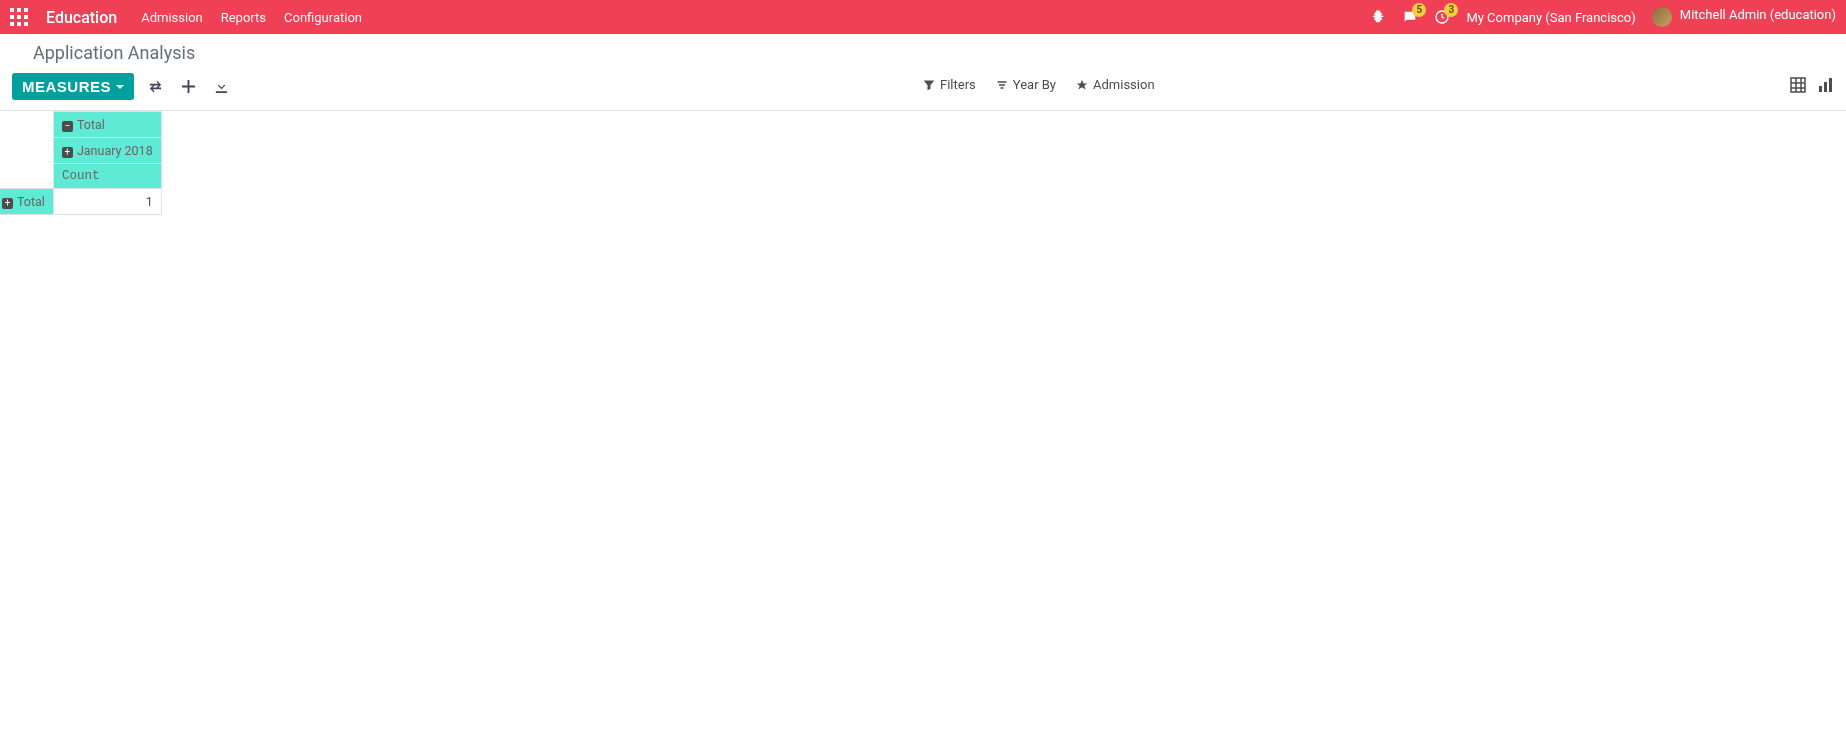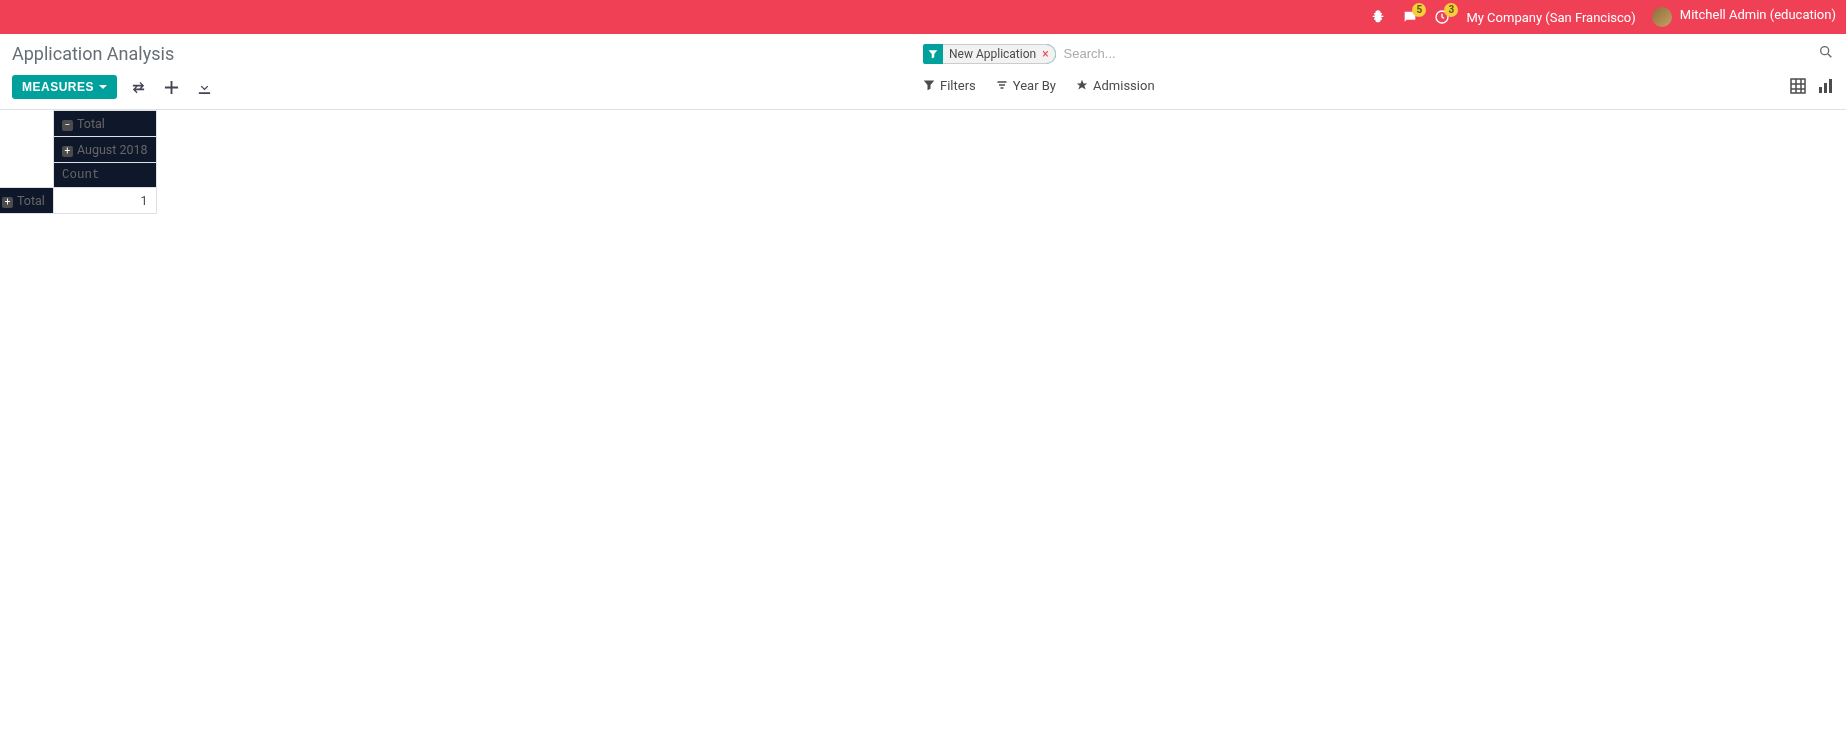--- a/index.html
+++ b/index.html
@@ -98,20 +98,21 @@
     }
 
     
     .control-panel {
       padding: 8px 12px 0 12px;
       border-bottom: 1px solid #e2e2e2;
     }
     .cp-row1 {
       display: flex;
       align-items: center;
+      margin-left: 21px;
     }
     .page-title {
       font-size: 18px;
       color: #666e75;
       font-weight: 400;
     }
     .search-area {
       margin-left: auto;
       display: flex;
       align-items: center;
@@ -179,21 +180,21 @@
     .cp-left {
       display: flex;
       align-items: center;
       gap: 10px;
     }
     .measures-btn {
       background: #00a09d;
       color: #fff;
       border: none;
       padding: 5px 10px;
-      font-size: 12px;
+      font-size: 15px;
       font-weight: 600;
       border-radius: 3px;
       cursor: pointer;
       display: inline-flex;
       align-items: center;
       gap: 5px;
       letter-spacing: 0.5px;
     }
     .caret {
       width: 0;
@@ -255,21 +256,21 @@
     .pivot-table {
       border-collapse: collapse;
       font-size: 12.5px;
     }
     .pivot-table th, .pivot-table td {
       border: 1px solid #dee2e6;
       padding: 5px 8px;
       white-space: nowrap;
     }
     .pivot-table th {
-      background: #0f172a;
+      background: #5eead4;
       font-weight: 400;
       color: #666;
       text-align: left;
     }
     .expand-icon {
       display: inline-flex;
       width: 11px;
       height: 11px;
       background: #4c4c4c;
       color: #fff;
@@ -334,20 +335,39 @@
       height: 0;
       border-top: 4px solid transparent;
       border-bottom: 4px solid transparent;
       border-left: 4px solid #fff;
     }
   </style>
 </head>
 <body>
 
 <div class="navbar">
+  <div class="navbar-left">
+    <span class="apps-icon">
+      <svg viewBox="0 0 18 18">
+          <rect x="0" y="0" width="4" height="4"></rect>
+          <rect x="7" y="0" width="4" height="4"></rect>
+          <rect x="14" y="0" width="4" height="4"></rect>
+          <rect x="0" y="7" width="4" height="4"></rect>
+          <rect x="7" y="7" width="4" height="4"></rect>
+          <rect x="14" y="7" width="4" height="4"></rect>
+          <rect x="0" y="14" width="4" height="4"></rect>
+          <rect x="7" y="14" width="4" height="4"></rect>
+          <rect x="14" y="14" width="4" height="4"></rect>
+        </svg>
+    </span>
+    <span class="app-title">Education</span>
+    <span class="nav-link">Admission</span>
+    <span class="nav-link">Reports</span>
+    <span class="nav-link">Configuration</span>
+  </div>
   <div class="navbar-right">
     <span class="nav-icon">
       <svg viewBox="0 0 24 24">
           <path d="M12 2a4 4 0 0 1 4 4h2v2h-1.1a6 6 0 0 1 .1 1v1h3v2h-3v1a6 6 0 0 1-.1 1H18v2h-2a4 4 0 0 1-8 0H6v-2h1.1A6 6 0 0 1 7 13v-1H4v-2h3v-1a6 6 0 0 1 .1-1H6V6h2a4 4 0 0 1 4-4z"></path>
         </svg>
     </span>
     <span class="nav-icon">
       <svg viewBox="0 0 24 24">
           <path d="M4 4h16v12H7l-3 3V4z"></path>
         </svg>
@@ -364,40 +384,20 @@
     <span class="user-group">
       <span class="avatar"></span>
       <span class="user-label">Mitchell Admin (education)</span>
     </span>
   </div>
 </div>
 
 <div class="control-panel">
   <div class="cp-row1">
     <span class="page-title">Application Analysis</span>
-    <div class="search-area">
-      <span class="facet">
-        <span class="facet-icon">
-          <svg viewBox="0 0 16 16">
-              <path d="M1 2h14l-5 6v5l-4 2V8L1 2z"></path>
-            </svg>
-        </span>
-        <span class="facet-content">
-          <span>New Application</span>
-          <span class="facet-remove">×</span>
-        </span>
-      </span>
-      <input class="search-input" placeholder="Search..." style="">
-      <span class="search-icon">
-        <svg viewBox="0 0 24 24">
-            <circle cx="10" cy="10" r="6" fill="none" stroke="#666" stroke-width="2"></circle>
-            <line x1="15" y1="15" x2="20" y2="20" stroke="#666" stroke-width="2"></line>
-          </svg>
-      </span>
-    </div>
   </div>
   <div class="cp-row2">
     <div class="cp-left">
       <button class="measures-btn">
         <span>MEASURES</span>
         <span class="caret"></span>
       </button>
       <span class="tool-icon">
         <svg viewBox="0 0 16 16">
             <path d="M2 5h9l-2-2 1-1 4 4-4 4-1-1 2-2H2V5zM14 11H5l2 2-1 1-4-4 4-4 1 1-2 2h9v2z"></path>
@@ -460,21 +460,21 @@
     <tbody>
         <tr>
       <th class="first-col-empty"></th>
       <th>
         <span class="expand-icon">−</span><span>Total</span>
       </th>
     </tr>
     <tr>
       <th class="first-col-empty"></th>
       <th>
-        <span class="expand-icon">+</span><span>August 2018</span>
+        <span class="expand-icon">+</span><span>January 2018</span>
       </th>
     </tr>
     <tr>
       <th class="first-col-empty"></th>
       <th class="pivot-count-header">Count</th>
     </tr>
     <tr class="row-total">
       <th style="border-left:none;">
         <span class="expand-icon">+</span><span>Total</span>
       </th>

